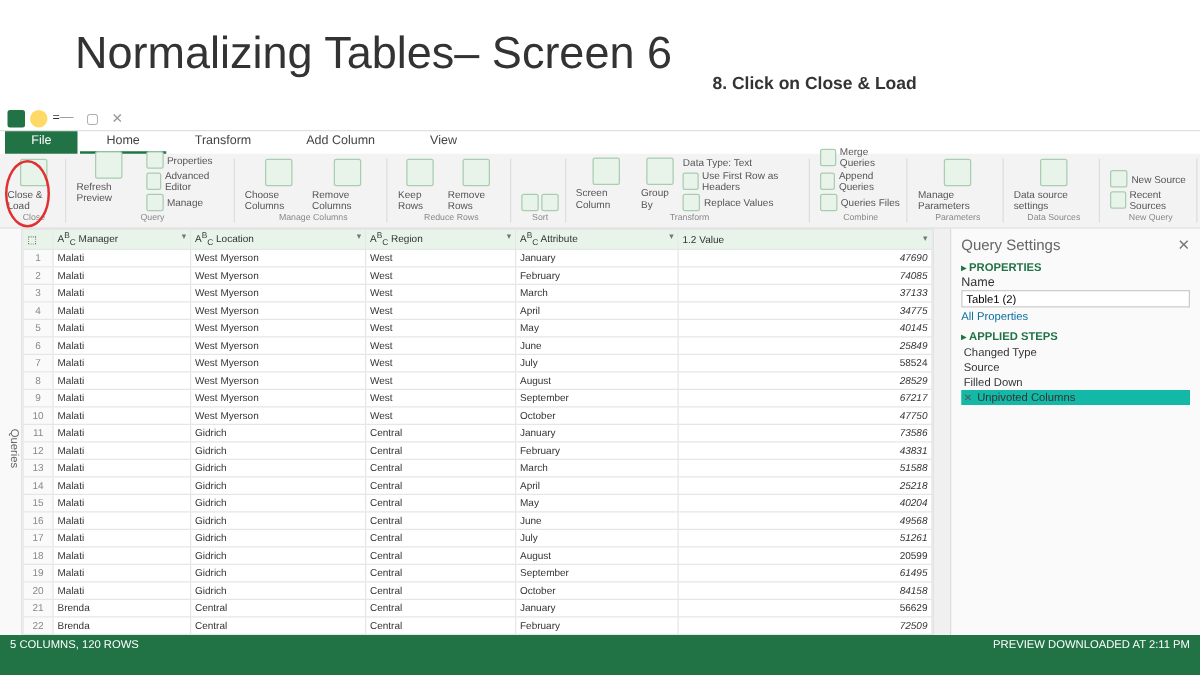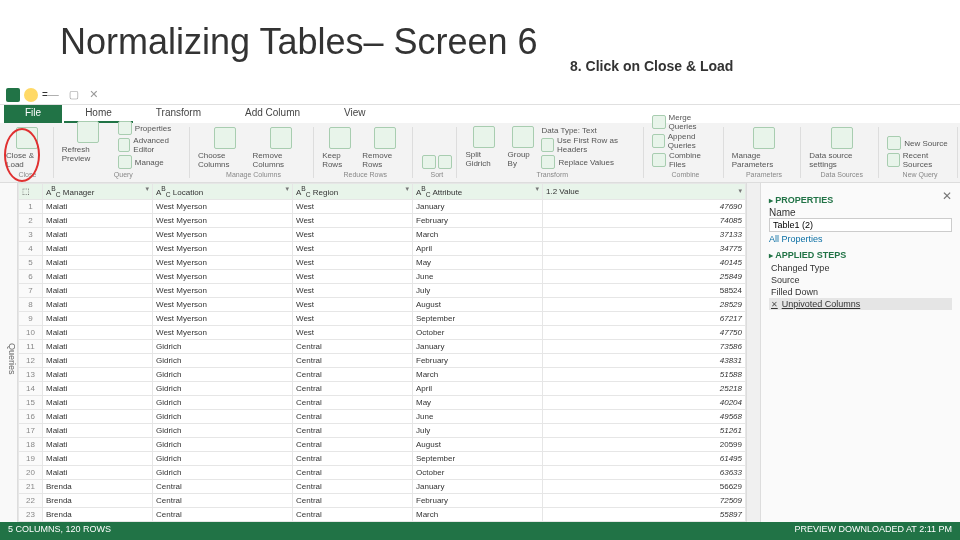--- a/index.html
+++ b/index.html
@@ -35,23 +35,23 @@
   th .drop { float:right; color:#777; font-size:7px;}
   .rownum { width:22px; text-align:center; background:#fafafa; color:#888;}
   .qs { width:200px; border-left:1px solid #ddd; background:#fafafa; padding:6px 8px; font-size:10px; position:relative;}
   .qs h3 { font-size:12px; color:#666; font-weight:300; margin-bottom:6px;}
   .qs .close { position:absolute; right:8px; top:6px; color:#777; font-size:12px;}
   .qs .sec-head { color:#217346; font-size:9px; font-weight:600; margin:6px 0 2px;}
   .qs .sec-head::before { content:"▸ "; font-size:8px;}
   .qs input[type=text]{ width:100%; font-size:9px; padding:1px 3px; border:1px solid #ccc;}
   .qs .link{ color:#0b6fa4; font-size:9px; margin-top:2px;}
   .qs .step{ font-size:9px; padding:1px 2px; display:flex; align-items:center; gap:4px;}
-  .qs .step.active{ background:#e5e5e5;text-decoration:underline;}
+  .qs .step.active{ background:#14b8a6;}
   .qs .step.active::before{ content:"✕"; color:#555; font-size:8px;}
-  .statusbar { position:absolute; bottom:0; left:0; right:0; height:18px; background:#217346; color:#fff; font-size:9px; display:flex; justify-content:space-between; padding:2px 8px;}
+  .statusbar { position:absolute; bottom:0; left:0; right:0; height:32px; background:#217346; color:#fff; font-size:9px; display:flex; justify-content:space-between; padding:2px 8px;}
   .scroll-v { width:14px; background:#f0f0f0; border-left:1px solid #ddd;}
 </style>
 </head>
 <body>
 
 <div class="slide-title">Normalizing Tables– Screen 6</div>
 <div class="slide-step">8.  Click on Close &amp; Load</div>
 
 <div class="app">
 
@@ -138,21 +138,21 @@
       <div style="display:flex; gap:2px;">
         <span class="mock-icon sm"></span>
         <span class="mock-icon sm"></span>
       </div>
       <div class="lbl">Sort</div>
     </div>
     <div class="grp">
       <div style="display:flex; gap:4px;">
         <div class="big">
             <span class="mock-icon"></span>
-            <span>Split Gidrich</span>
+            <span>Screen Column</span>
           </div>
         <div class="big">
             <span class="mock-icon"></span>
             <span>Group By</span>
           </div>
         <div class="rows">
           <div>
               <span>Data Type: Text</span>
             </div>
           <div>
@@ -172,21 +172,21 @@
         <div>
             <span class="mock-icon sm"></span>
             <span>Merge Queries</span>
           </div>
         <div>
             <span class="mock-icon sm"></span>
             <span>Append Queries</span>
           </div>
         <div>
             <span class="mock-icon sm"></span>
-            <span>Combine Files</span>
+            <span>Queries Files</span>
           </div>
       </div>
       <div class="lbl">Combine</div>
     </div>
     <div class="grp">
       <div class="big">
           <span class="mock-icon"></span>
           <span>Manage Parameters</span>
         </div>
       <div class="lbl">Parameters</div>
@@ -387,21 +387,21 @@
   <td>Central</td>
   <td>September</td>
   <td style="text-align:right;font-style:italic">61495</td>
             </tr>
             <tr>
               <td class="rownum">20</td>
   <td>Malati</td>
   <td>Gidrich</td>
   <td>Central</td>
   <td>October</td>
-  <td style="text-align:right;font-style:italic">63633</td>
+  <td style="text-align:right;font-style:italic">84158</td>
             </tr>
             <tr>
               <td class="rownum">21</td>
   <td>Brenda</td>
   <td>Central</td>
   <td>Central</td>
   <td>January</td>
   <td style="text-align:right;">56629</td>
             </tr>
             <tr>
@@ -419,20 +419,21 @@
   <td>Central</td>
   <td>March</td>
   <td style="text-align:right;font-style:italic">55897</td>
             </tr>
           </tbody>
       </table>
     </div>
     <div class="scroll-v"></div>
     <div class="qs">
       <span class="close">✕</span>
+      <h3>Query Settings</h3>
       <div class="sec-head">PROPERTIES</div>
       <div>Name</div>
       <input type="text" value="Table1 (2)" style="">
       <div class="link">All Properties</div>
       <div class="sec-head">APPLIED STEPS</div>
       <div id="steps">
           <div class="step">Changed Type</div>
           <div class="step">Source</div>
           <div class="step">Filled Down</div>
           <div class="step active">Unpivoted Columns</div>

